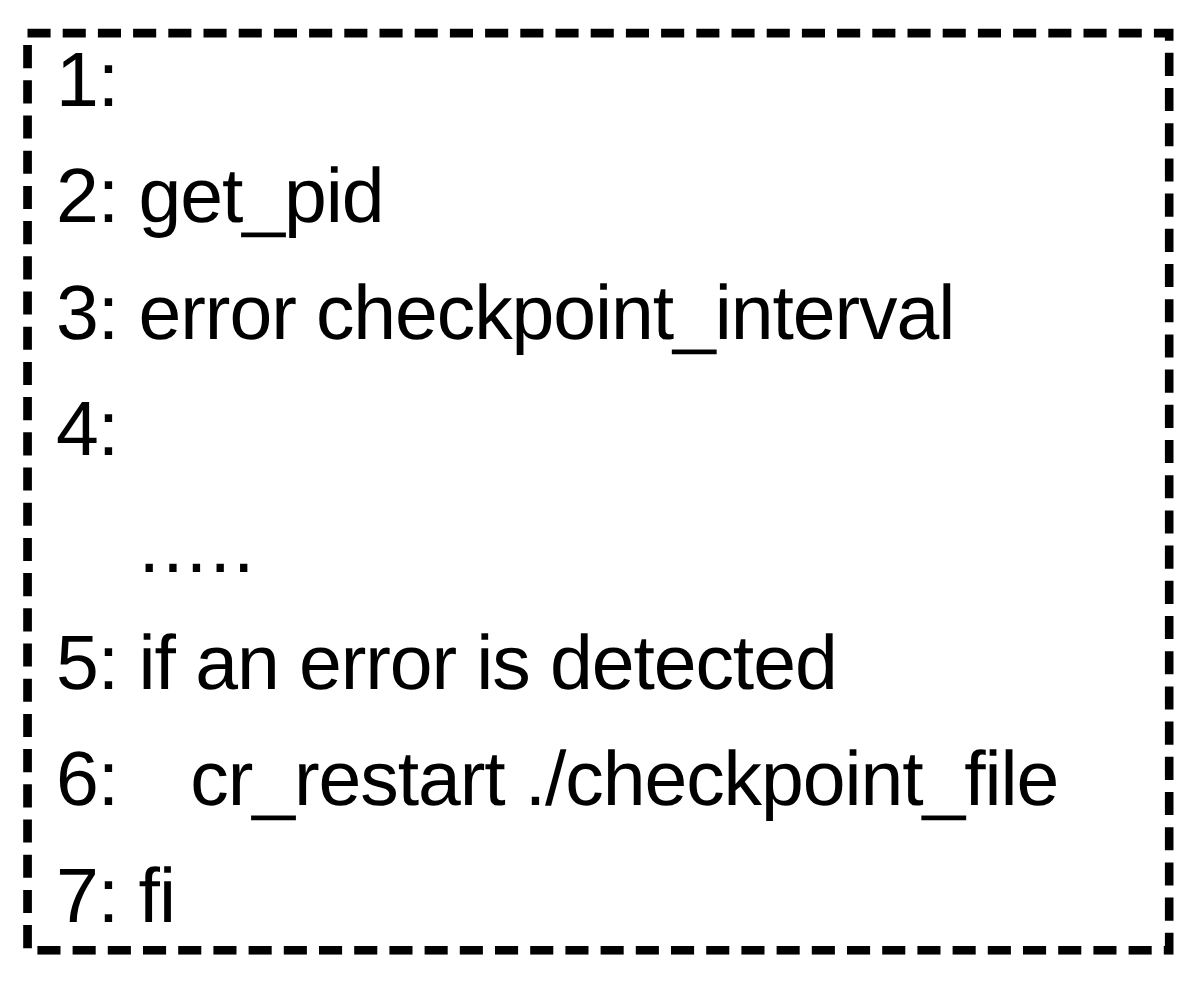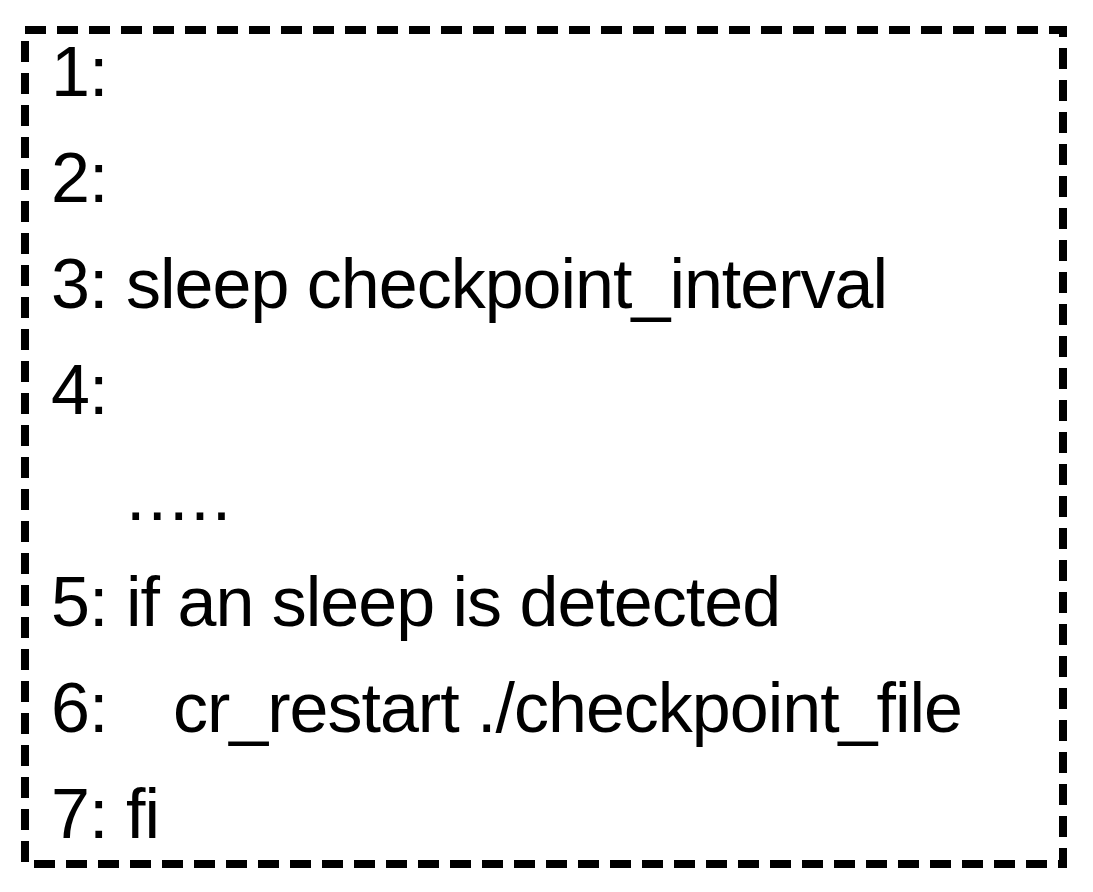--- a/index.html
+++ b/index.html
@@ -63,35 +63,36 @@
   <svg class="border-svg" viewBox="0 0 1046 842" xmlns="http://www.w3.org/2000/svg">
     <rect x="4" y="4" width="1038" height="834" fill="none" stroke="#000000" stroke-width="8" stroke-dasharray="21 11"></rect>
   </svg>
 
   <div class="code">
     <div class="code-line">
       <span class="line-num">1:</span>
     </div>
     <div class="code-line">
       <span class="line-num">2:</span>
+      <span class="line-text">get_pid</span>
     </div>
     <div class="code-line">
       <span class="line-num">3:</span>
-      <span class="line-text">sleep checkpoint_interval</span>
+      <span class="line-text">error checkpoint_interval</span>
     </div>
     <div class="code-line">
       <span class="line-num">4:</span>
     </div>
     <div class="code-line dots-row">
       <span class="line-num"></span>
       <span class="line-text">.....</span>
     </div>
     <div class="code-line">
       <span class="line-num">5:</span>
-      <span class="line-text">if an sleep is detected</span>
+      <span class="line-text">if an error is detected</span>
     </div>
     <div class="code-line indent-1">
       <span class="line-num">6:</span>
       <span class="line-text">cr_restart ./checkpoint_file</span>
     </div>
     <div class="code-line">
       <span class="line-num">7:</span>
       <span class="line-text">fi</span>
     </div>
   </div>

